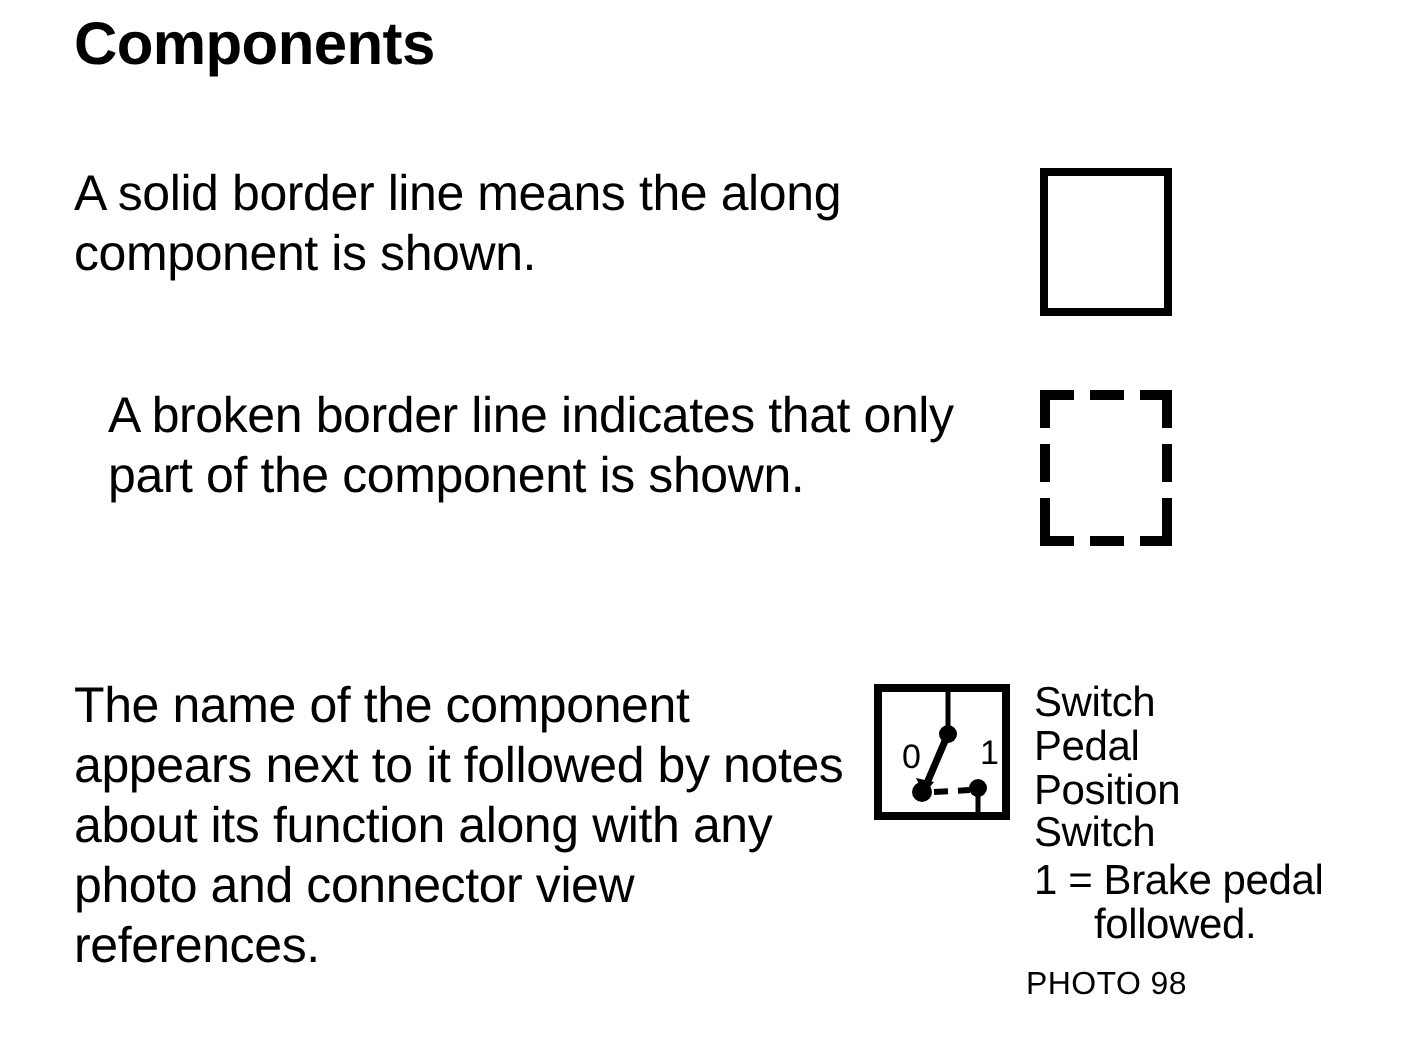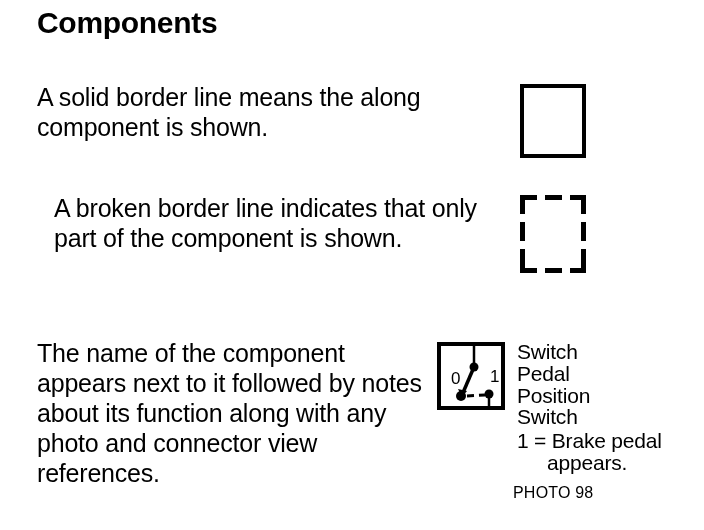--- a/index.html
+++ b/index.html
@@ -184,18 +184,18 @@
   <div class="sw-label sw-label-0">0</div>
   <div class="sw-label sw-label-1">1</div>
 
   <div class="annot annot-name" style="top:341px;">Switch</div>
   <div class="annot" style="top:363px;">Pedal</div>
   <div class="annot" style="top:385px;text-align:right;">Position</div>
   <div class="annot" style="top:406px;">Switch</div>
 
   <div class="annot-note">
     <span>1 = Brake pedal</span>
-    <span class="line2">appears.</span>
+    <span class="line2">followed.</span>
   </div>
 
   <div class="annot-photo">PHOTO 98</div>
 
 </div>
 
 </body></html>

